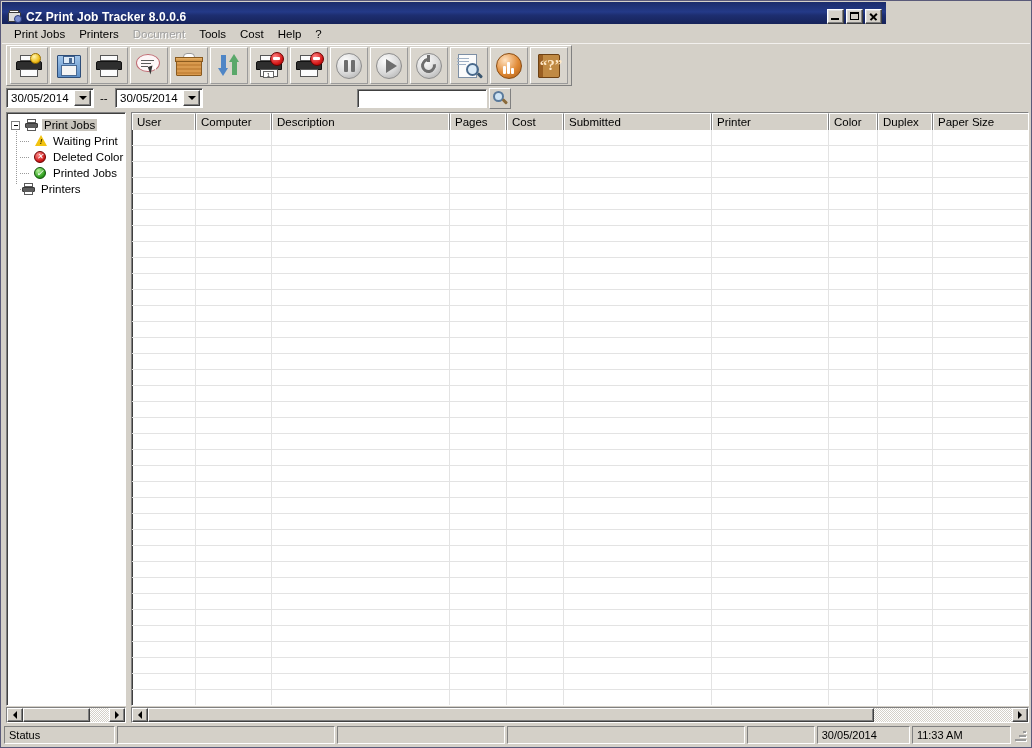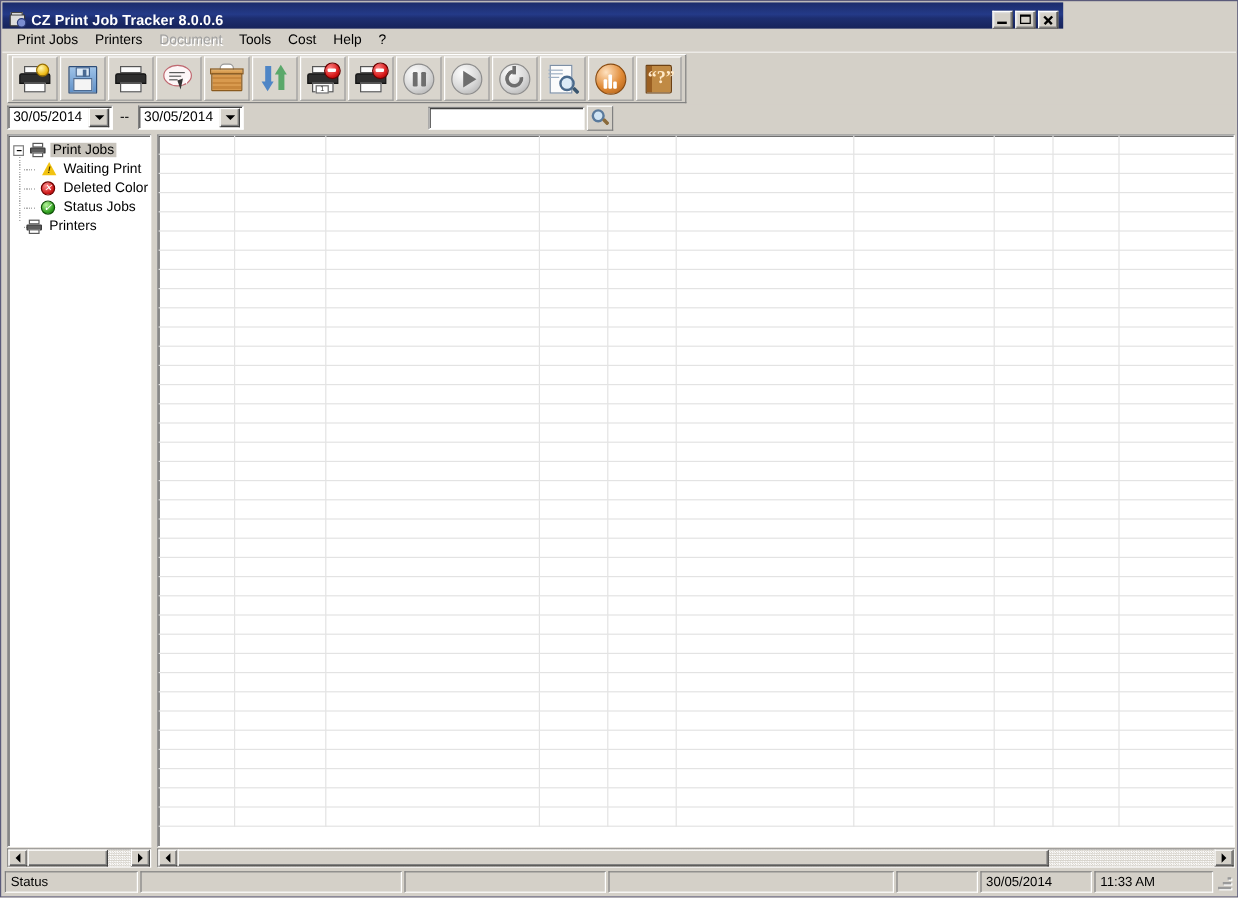--- a/index.html
+++ b/index.html
@@ -886,36 +886,48 @@
             <i class="err-ico"></i>
           </span>
         <span class="lbl">Deleted Color</span>
       </div>
 
       <div class="tnode" style="padding-left:21px">
         <span class="dotline-h" style="left:9px;top:8px"></span>
         <span class="tico">
             <i class="ok-ico"></i>
           </span>
-        <span class="lbl">Status Jobs</span>
+        <span class="lbl">Printed Jobs</span>
       </div>
 
       <div class="tnode" style="padding-left:9px">
         <span class="dotline-h" style="left:9px;top:8px"></span>
         <span class="tico printer-sm">
           <i class="p-t"></i>
             <i class="p-b"></i>
             <i class="p-o"></i>
         </span>
         <span class="lbl">Printers</span>
       </div>
     </div>
   </div>
 
   <div class="gridpanel">
+    <div class="ghead">
+        <div class="gcell-h" style="width: 64px;">User</div>
+        <div class="gcell-h" style="width: 76px;">Computer</div>
+        <div class="gcell-h" style="width: 178px;">Description</div>
+        <div class="gcell-h" style="width: 57px;">Pages</div>
+        <div class="gcell-h" style="width: 57px;">Cost</div>
+        <div class="gcell-h" style="width: 148px;">Submitted</div>
+        <div class="gcell-h" style="width: 117px;">Printer</div>
+        <div class="gcell-h" style="width: 49px;">Color</div>
+        <div class="gcell-h" style="width: 55px;">Duplex</div>
+        <div class="gcell-h" style="width: 106px;">Paper Size</div>
+      </div>
     <div class="gbody">
         <div class="grow">
           <div class="gcell" style="width: 64px;"></div>
           <div class="gcell" style="width: 76px;"></div>
           <div class="gcell" style="width: 178px;"></div>
           <div class="gcell" style="width: 57px;"></div>
           <div class="gcell" style="width: 57px;"></div>
           <div class="gcell" style="width: 148px;"></div>
           <div class="gcell" style="width: 117px;"></div>
           <div class="gcell" style="width: 49px;"></div>

